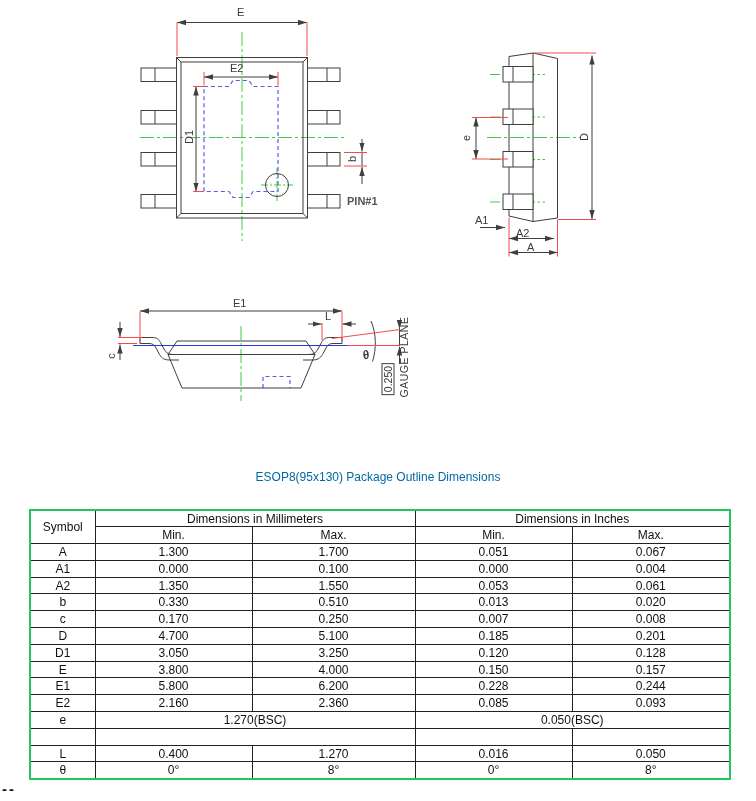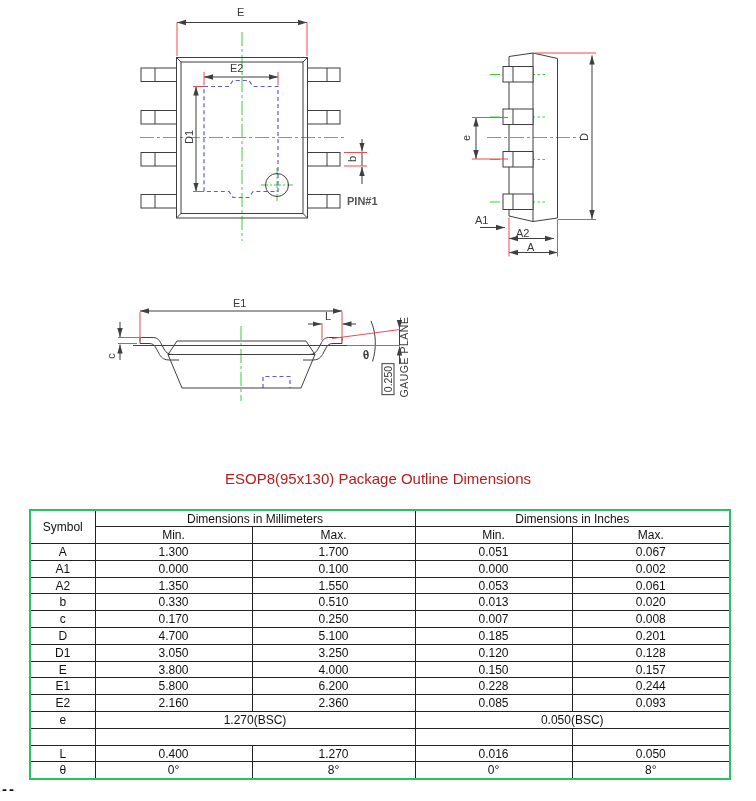--- a/index.html
+++ b/index.html
@@ -7,21 +7,21 @@
         font-family:"Liberation Sans",sans-serif;color:#1a1a1a;}
   svg{position:absolute;left:0;top:0;}
   .lbl{position:absolute;font-size:11px;color:#3a3a3a;white-space:nowrap;line-height:11px;}
   .rot{position:absolute;font-size:11px;color:#3a3a3a;white-space:nowrap;line-height:11px;
        transform:translate(-50%,-50%) rotate(-90deg);}
   .theta{position:absolute;font-size:12px;font-style:italic;font-weight:bold;color:#3a3a3a;
        transform:translate(-50%,-50%) rotate(-18deg);}
   .gaugebox{border:1px solid #3f3f3f;padding:0 2px;font-size:10.5px;}
   .gplane{font-size:10.5px;letter-spacing:.5px;}
   #title{position:absolute;top:470px;left:0;width:756px;text-align:center;
-         font-size:15px;color:#b91c1c;}
+         font-size:12px;color:#0369a1;}
   #dims{position:absolute;left:29px;top:509px;width:701px;height:269px;
         border-collapse:collapse;table-layout:fixed;font-size:12px;color:#111;}
   #dims th,#dims td{border:1px solid #222;text-align:center;vertical-align:middle;
         padding:0;font-weight:normal;overflow:hidden;}
   #dims{border:2px solid #22c55e;}
   #dims tr{height:16.8px;}
   #footer-marker{position:absolute;left:2px;top:780px;font-weight:bold;font-size:15px;
         letter-spacing:2px;color:#111;}
 </style>
 </head>
@@ -208,21 +208,21 @@
           <td>1.300</td>
           <td>1.700</td>
           <td>0.051</td>
           <td>0.067</td>
         </tr>
     <tr>
           <td>A1</td>
           <td>0.000</td>
           <td>0.100</td>
           <td>0.000</td>
-          <td>0.002</td>
+          <td>0.004</td>
         </tr>
     <tr>
           <td>A2</td>
           <td>1.350</td>
           <td>1.550</td>
           <td>0.053</td>
           <td>0.061</td>
         </tr>
     <tr>
           <td>b</td>

